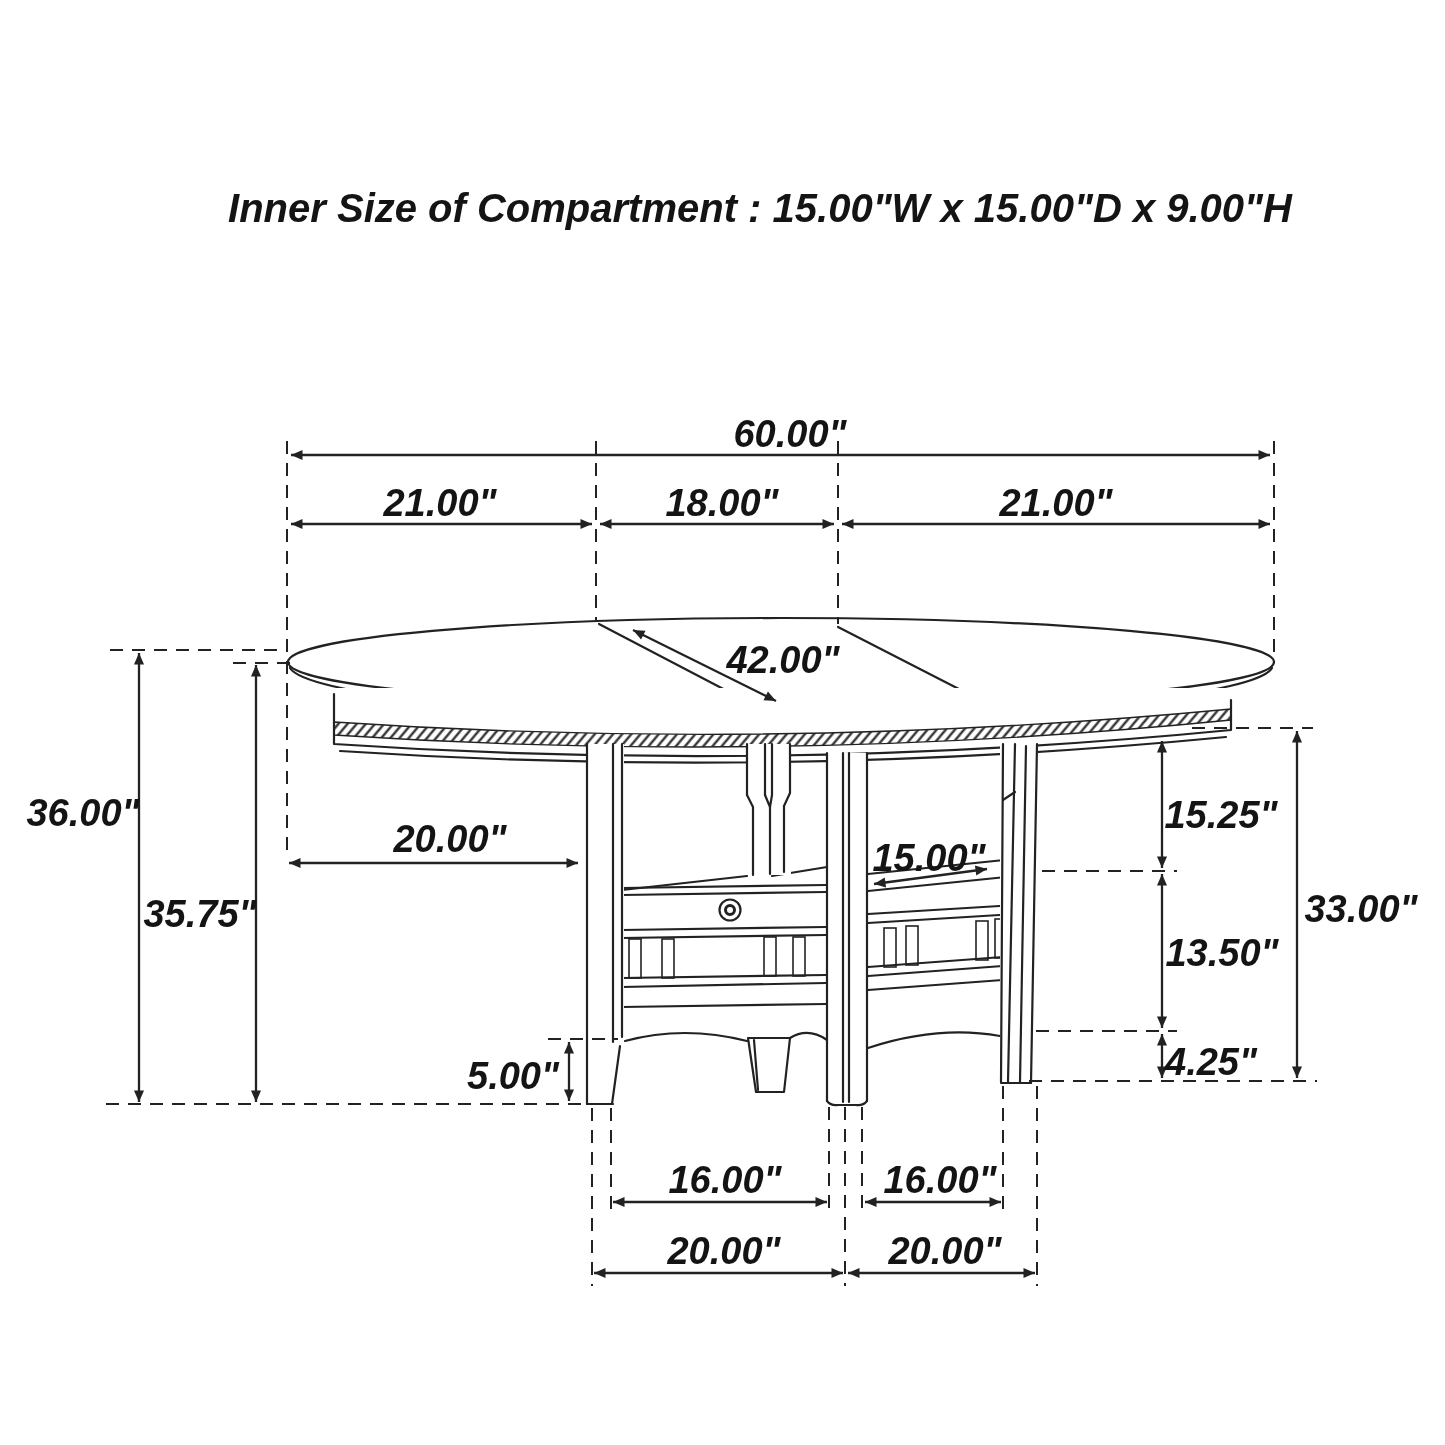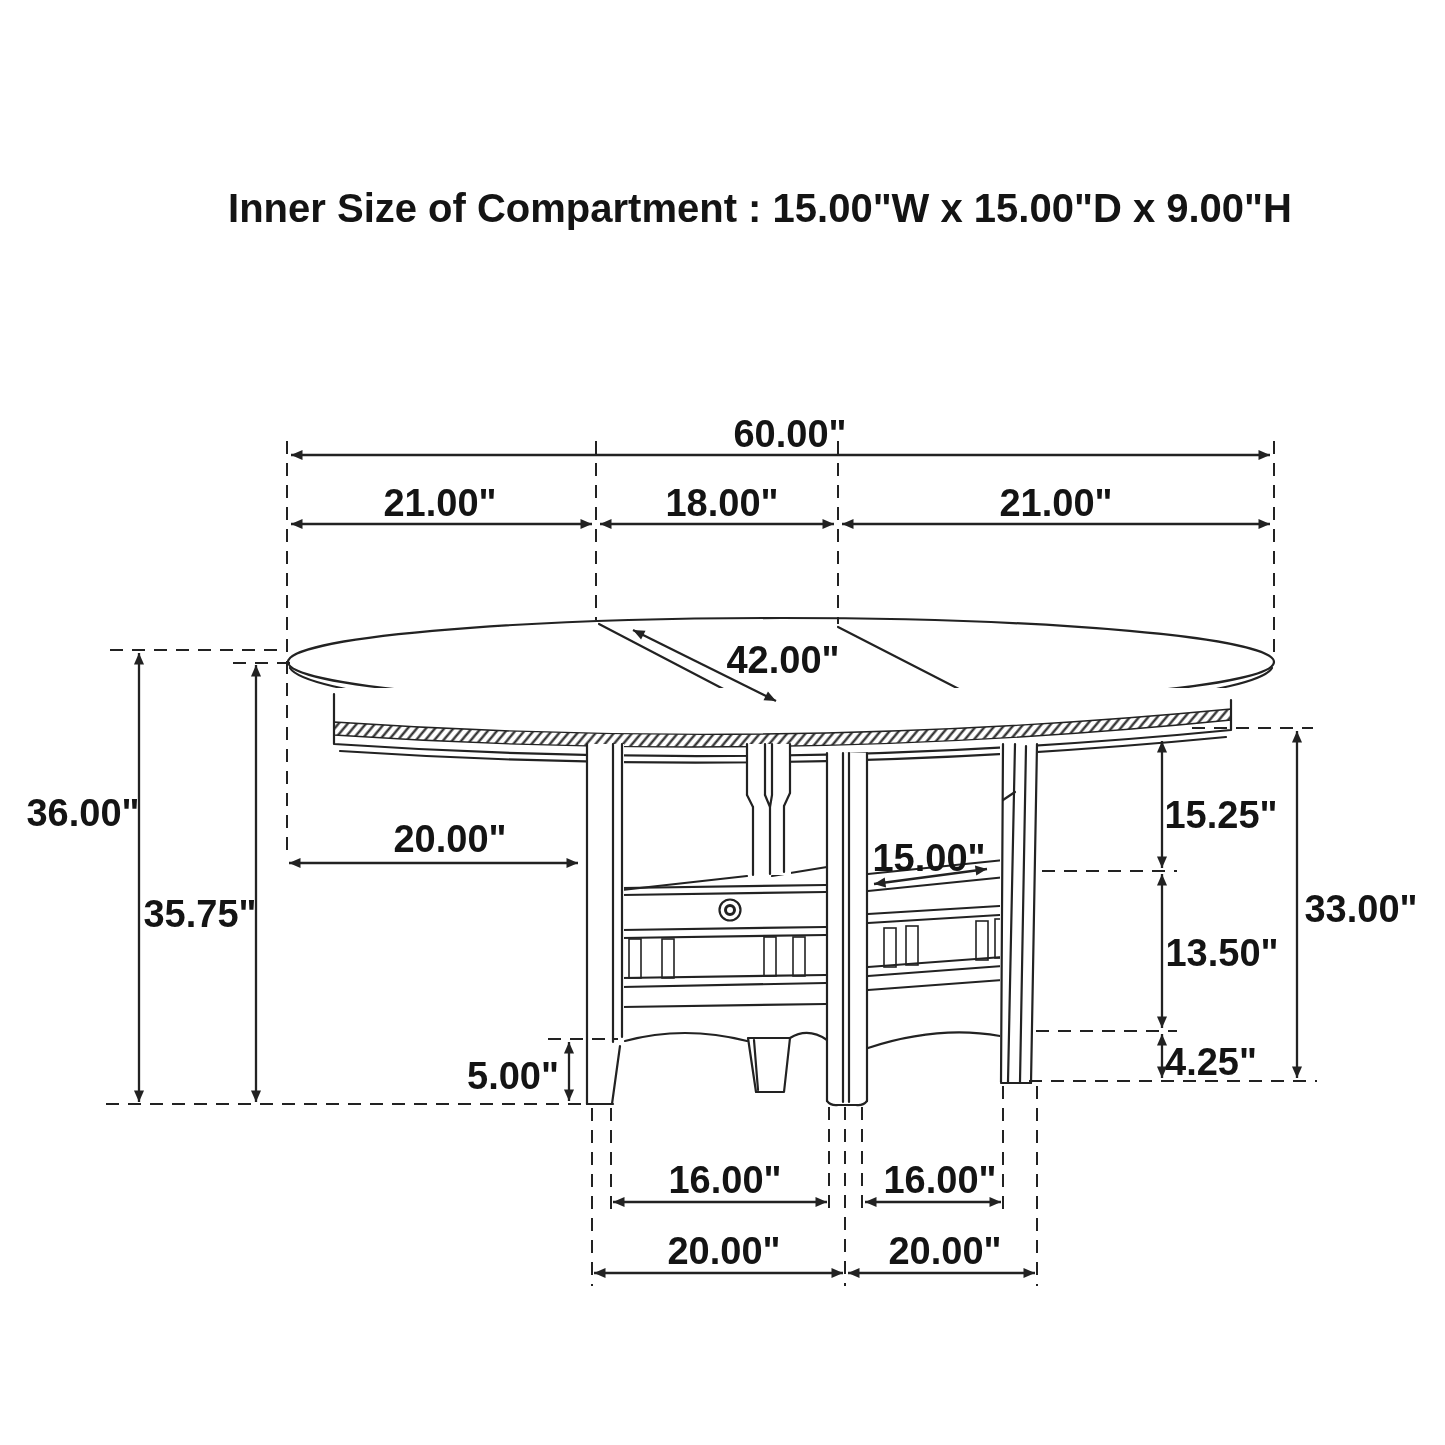--- a/index.html
+++ b/index.html
@@ -1,16 +1,16 @@
 <!DOCTYPE html>
 <html><head>
 <meta charset="utf-8">
 <style>
   html,body{margin:0;padding:0;background:#ffffff;}
-  .stage{position:relative;width:1445px;height:1445px;background:#ffffff;overflow:hidden;}
+  .stage{position:relative;width:1445px;height:1445px;background:#ffffff;overflow:hidden;font-style:italic;}
   svg{display:block;}
   text{font-family:"Liberation Sans","DejaVu Sans",sans-serif;font-weight:bold;fill:#141414;}
   .dim-label{font-size:38px;text-anchor:middle;}
   .title-label{font-size:40px;text-anchor:middle;}
   .ln{stroke:#222222;stroke-width:2.2;fill:none;stroke-linecap:round;stroke-linejoin:round;}
   .thin{stroke:#222222;stroke-width:1.6;fill:none;}
   .fw{fill:#ffffff;stroke:#222222;stroke-width:2.2;stroke-linejoin:round;}
   .fwn{fill:#ffffff;stroke:none;}
   .dash{stroke:#222222;stroke-width:2;fill:none;stroke-dasharray:13 9;}
   .dl{stroke:#222222;stroke-width:2.3;fill:none;}

